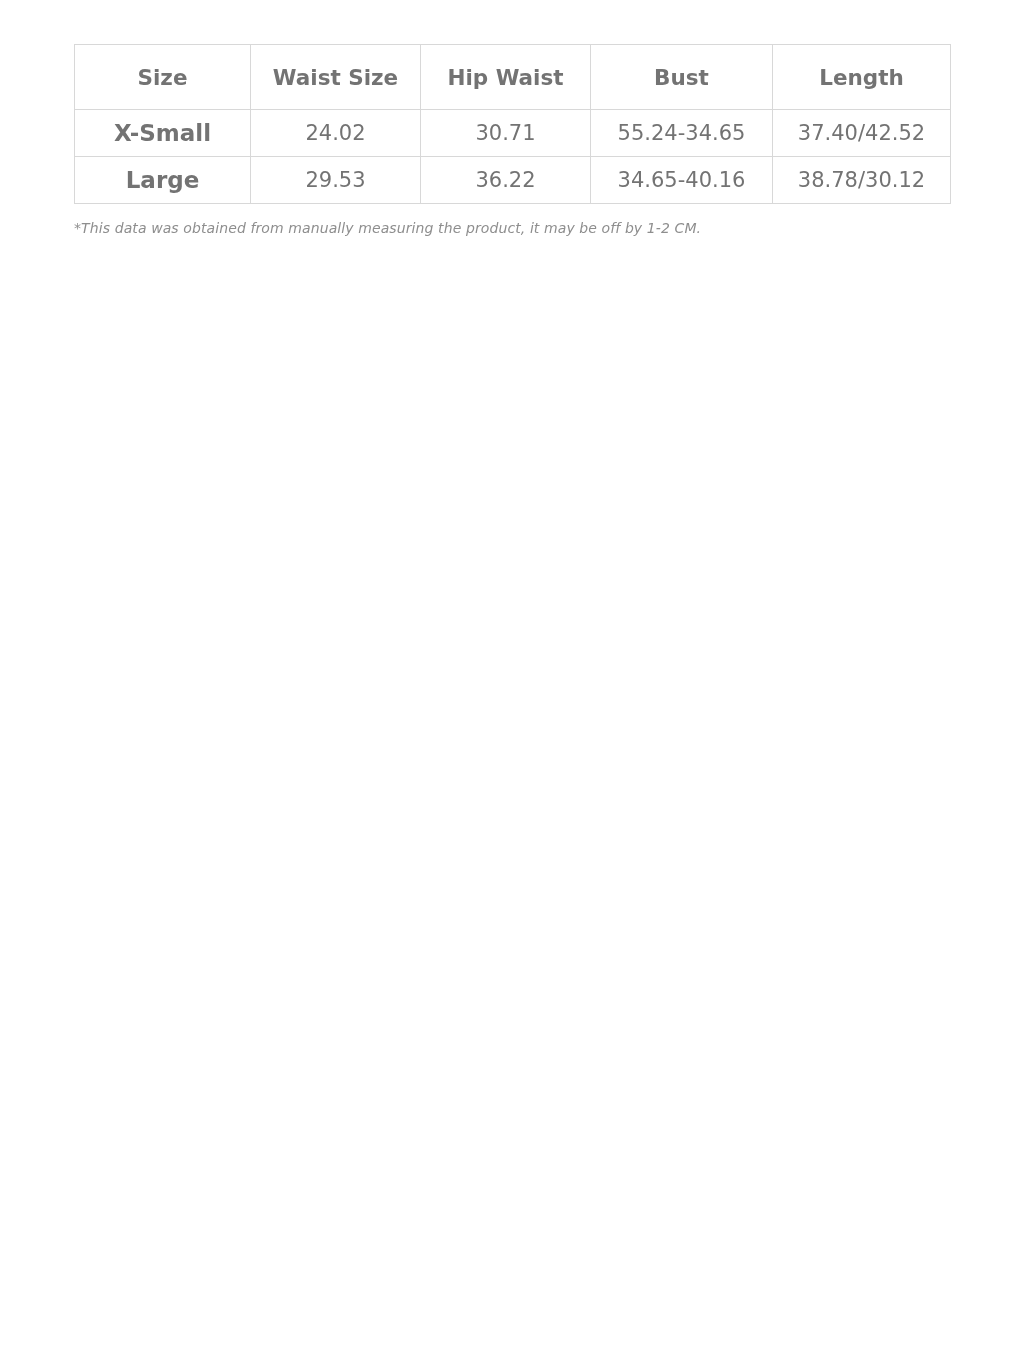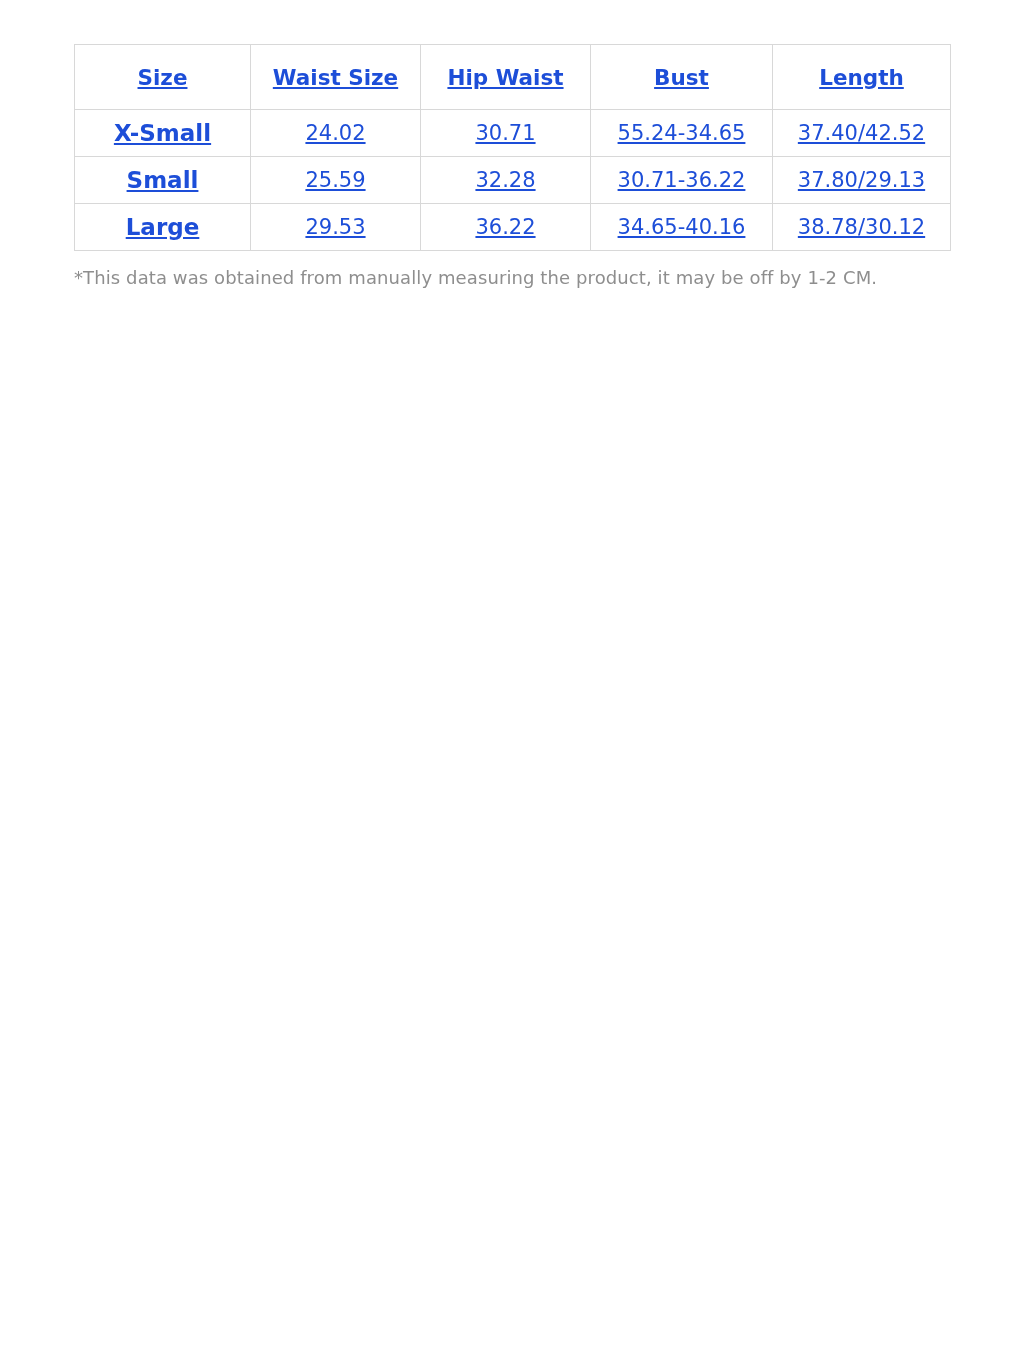--- a/index.html
+++ b/index.html
@@ -37,23 +37,22 @@
     border-collapse: collapse;
     table-layout: fixed;
   }
   table.size-table th,
   table.size-table td {
     border: 1px solid #d8d8d8;
     height: 46px;
     text-align: center;
     vertical-align: middle;
     font-size: 21px;
-    color: #1d4ed8;
+    color: #737373;
     padding: 0 4px;
-    text-decoration: underline;
   }
   table.size-table thead th {
     font-weight: bold;
     font-size: 21.5px;
     height: 64px;
   }
   table.size-table tbody td.size-cell {
     font-weight: bold;
     font-size: 23px;
   }
@@ -61,24 +60,25 @@
     font-weight: normal;
   }
   col.c-size    { width: 176px; }
   col.c-waist   { width: 170px; }
   col.c-hip     { width: 170px; }
   col.c-bust    { width: 182px; }
   col.c-length  { width: 178px; }
   .note {
     width: 876px;
     margin: 16px auto 0 auto;
-    font-size: 18px;
+    font-size: 14px;
     color: #8e8e8e;
     text-align: left;
     letter-spacing: 0.1px;
+    font-style: italic;
   }
 </style>
 </head>
 <body>
 
 <div class="page">
 
 
   <div class="table-wrap">
     <table class="size-table">
@@ -100,27 +100,20 @@
       </thead>
       <tbody>
         <tr>
           <td class="size-cell">X-Small</td>
           <td>24.02</td>
           <td>30.71</td>
           <td>55.24-34.65</td>
           <td>37.40/42.52</td>
         </tr>
         <tr>
-          <td class="size-cell">Small</td>
-          <td>25.59</td>
-          <td>32.28</td>
-          <td>30.71-36.22</td>
-          <td>37.80/29.13</td>
-        </tr>
-        <tr>
           <td class="size-cell">Large</td>
           <td>29.53</td>
           <td>36.22</td>
           <td>34.65-40.16</td>
           <td>38.78/30.12</td>
         </tr>
       </tbody>
     </table>
   </div>
 

